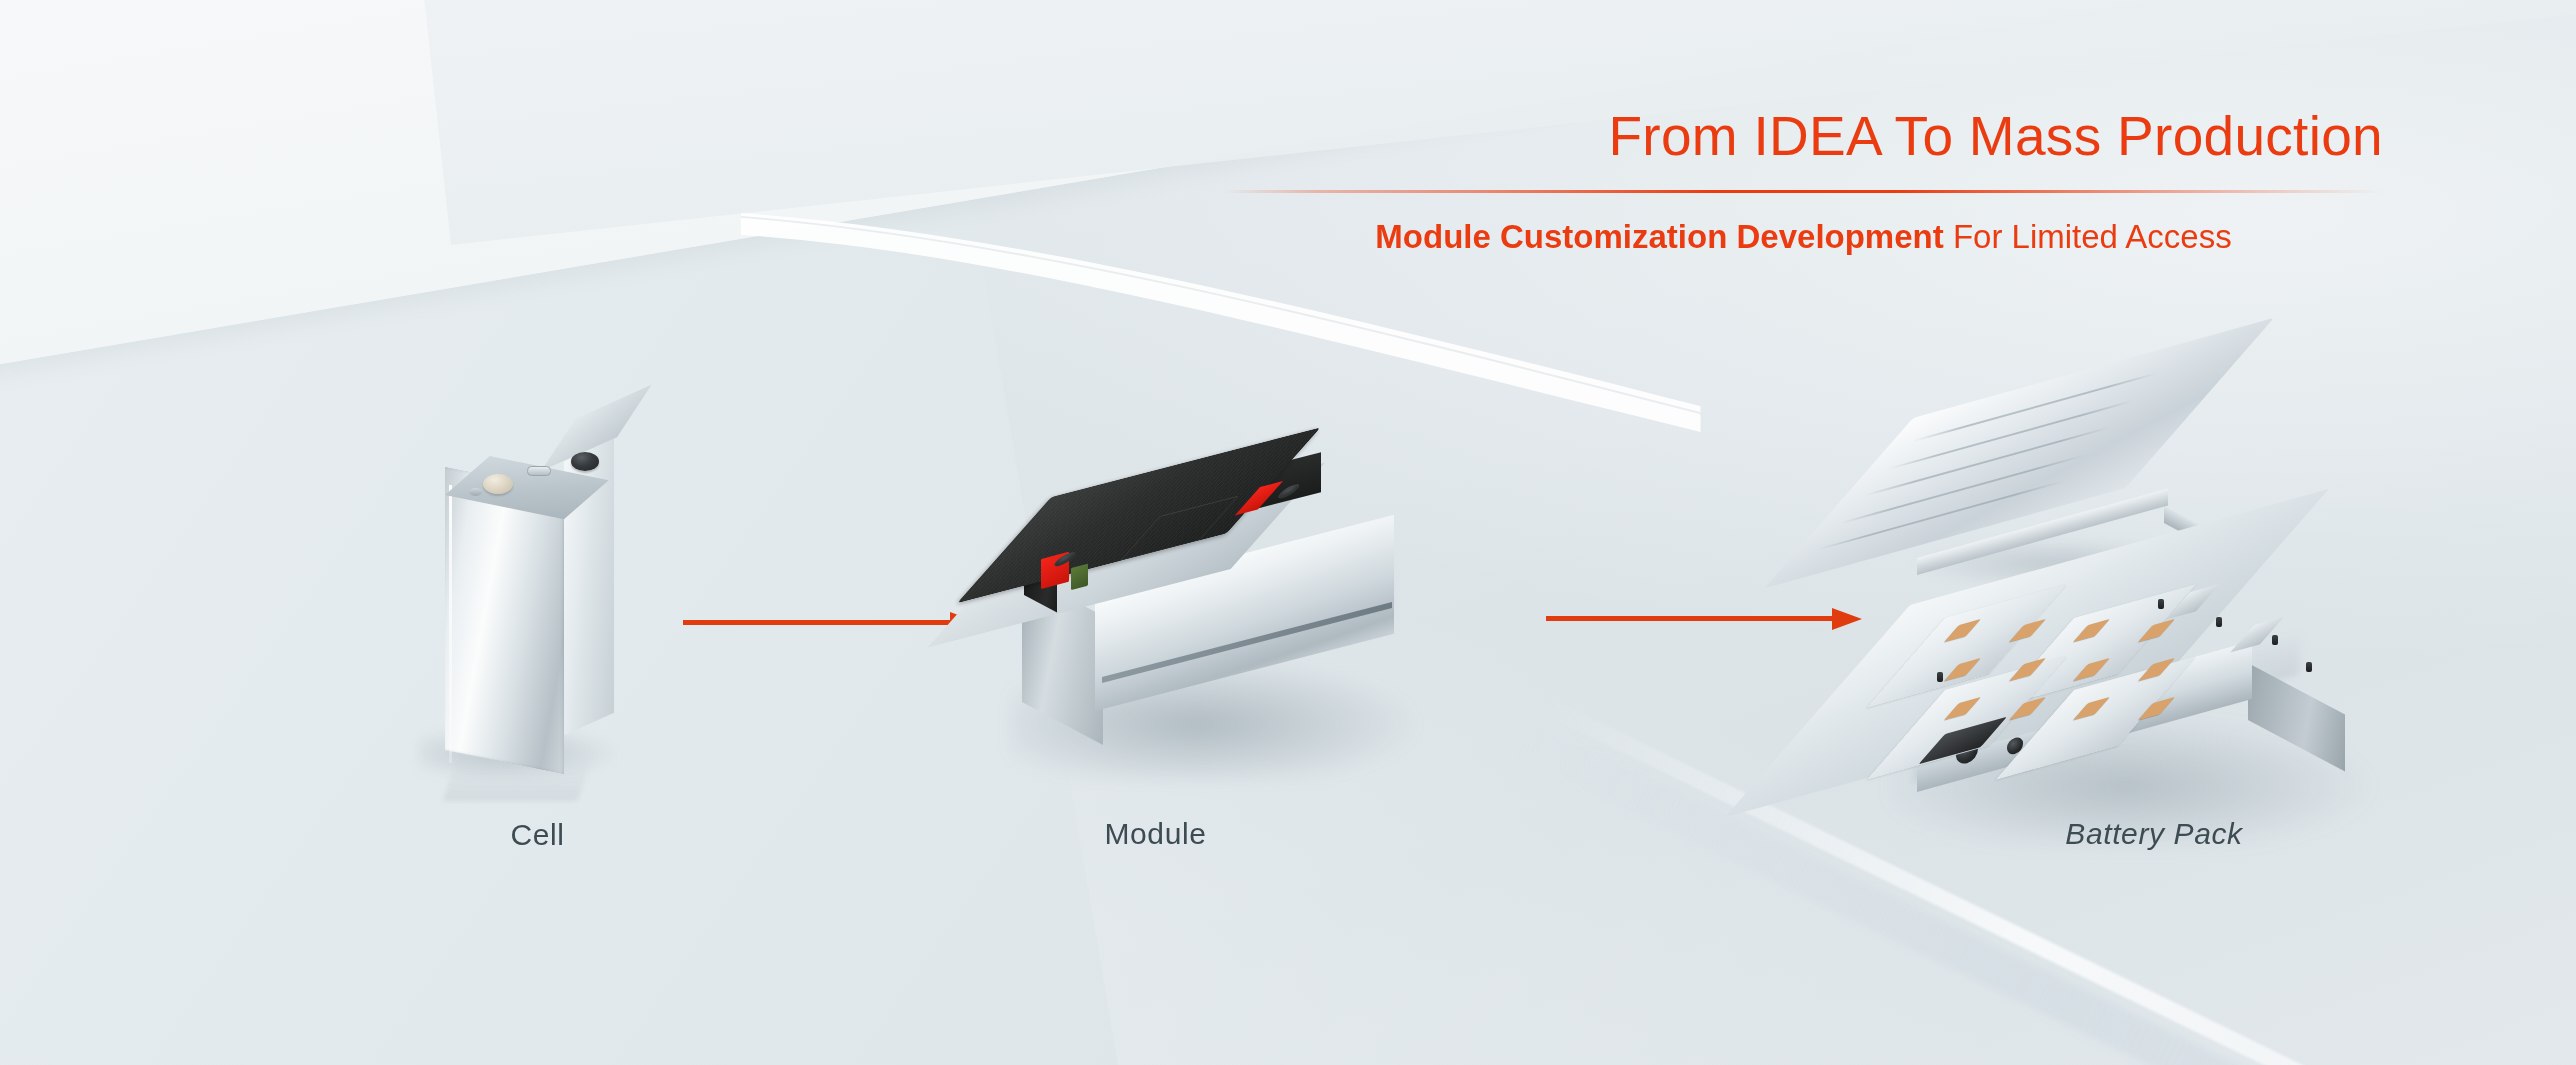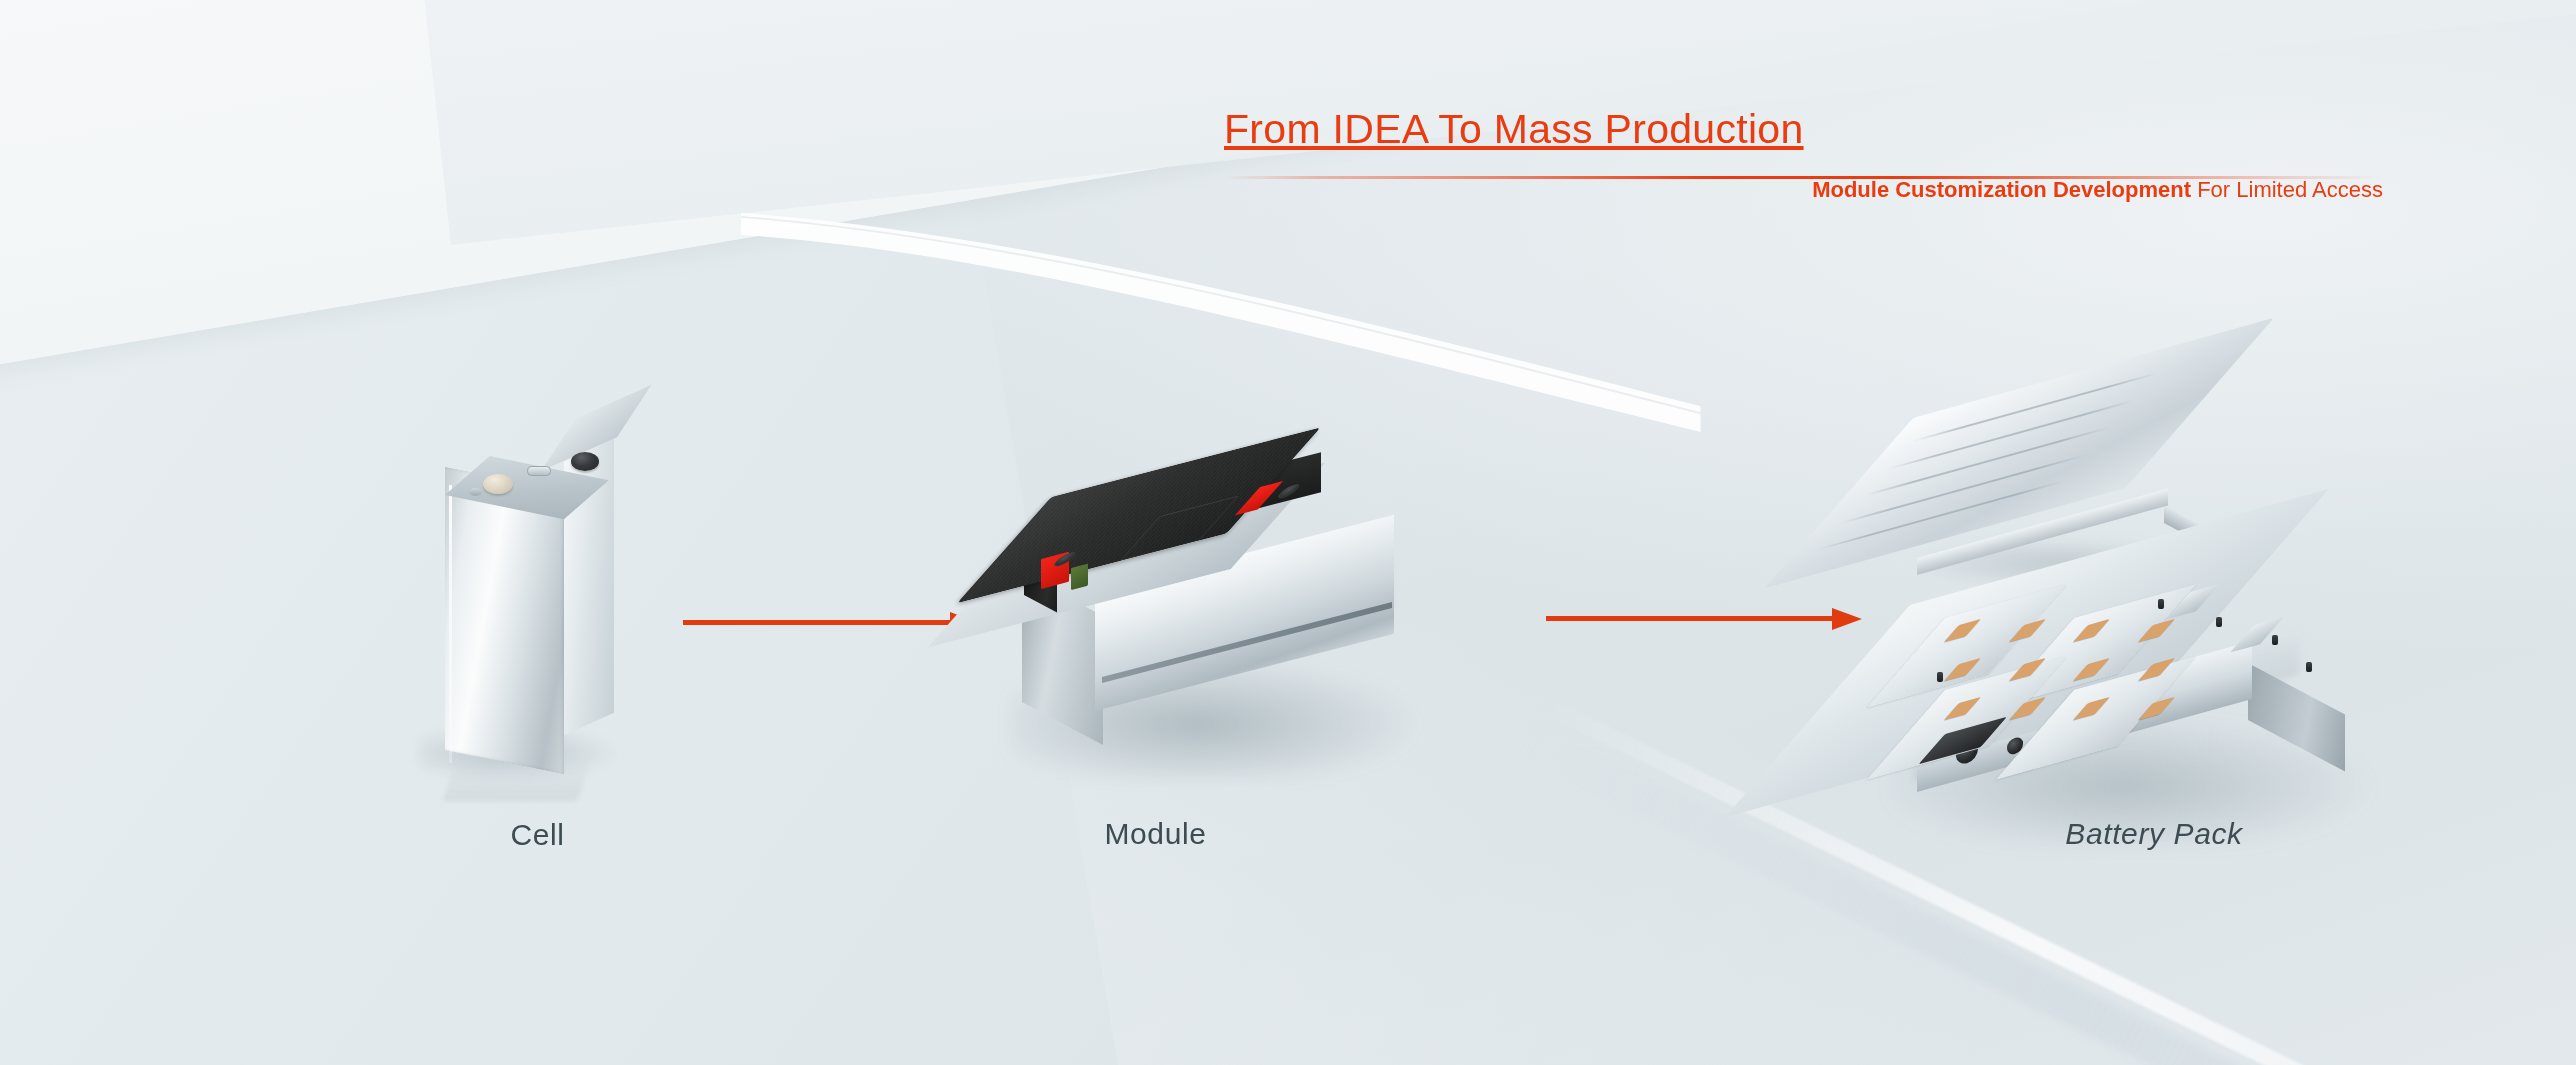--- a/index.html
+++ b/index.html
@@ -51,39 +51,38 @@
   }
   .streak2{
     left:1533px;top:721px;width:1546px;height:39px;
     background:linear-gradient(90deg,rgba(210,220,226,0) 0%,rgba(206,217,224,.55) 40%,rgba(206,217,224,0) 100%);
     transform:rotate(26deg);transform-origin:0 0;filter:blur(3.9px);
   }
 
   
   #header{position:absolute;left:1224px;top:109px;width:1159px;}
   .title{
-    font-size:41px;font-weight:400;letter-spacing:0.3px;
-    color:#ea3c10;line-height:1;text-align:left;
+    font-size:55px;font-weight:400;letter-spacing:0.3px;
+    color:#ea3c10;line-height:1;text-align:right;
     font-family:"Liberation Sans", sans-serif;
-    text-decoration:underline;
   }
   .divider{
     margin:26px 0 0 0;height:3.2px;width:1159px;
     background:linear-gradient(90deg,
       rgba(234,60,16,0) 0%,
       rgba(234,60,16,.30) 8%,
       rgba(234,60,16,.55) 22%,
       rgba(234,60,16,1) 42%,
       rgba(234,60,16,1) 58%,
       rgba(234,60,16,.55) 76%,
       rgba(234,60,16,.18) 92%,
       rgba(234,60,16,0) 100%);
   }
   .subtitle{
-    text-align:right;font-size:22px;line-height:1;
+    margin-top:27px;text-align:center;font-size:33px;line-height:1;
     color:#ea3c10;white-space:nowrap;
   }
   .subtitle .strong{font-weight:bold;}
   .subtitle .light{font-weight:400;}
 
   
   .stage-label{
     position:absolute;text-align:center;font-size:30px;color:#3d4b52;
     letter-spacing:0.6px;white-space:nowrap;
   }

